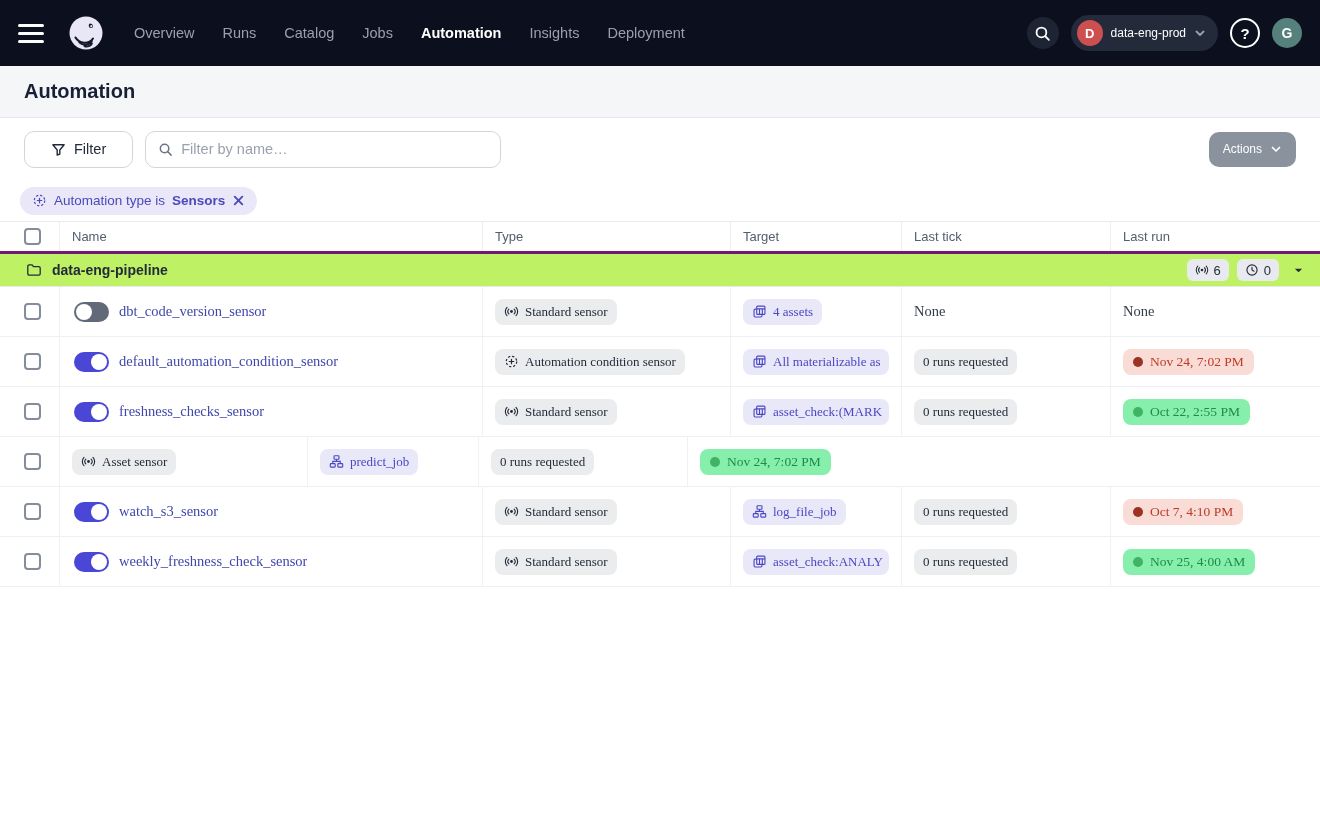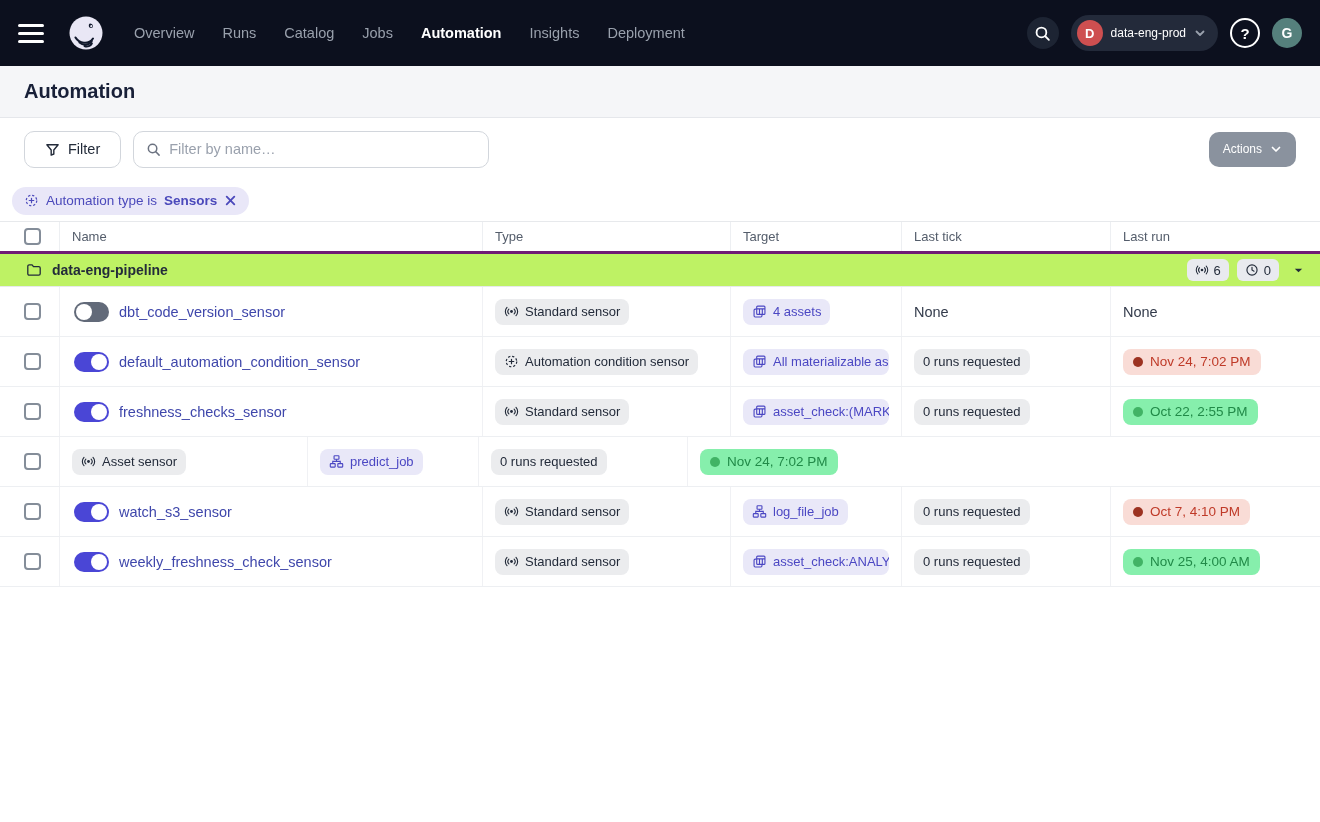--- a/index.html
+++ b/index.html
@@ -29,31 +29,31 @@
     font-size: 14px; font-weight: 600; display: flex; align-items: center; justify-content: center; cursor: pointer; }
 
   
   .page-header { height: 52px; background: #f5f6f8; border-bottom: 1px solid #e5e7eb;
     display: flex; align-items: center; padding: 0 24px; }
   .page-title { font-size: 20px; font-weight: 700; color: #182038; }
 
   
   .toolbar { height: 62px; display: flex; align-items: center; padding: 0 24px; gap: 12px; background: #fff; }
   .filter-btn { height: 37px; border: 1px solid #d2d6dc; border-radius: 10px; background: #fff;
-    display: flex; align-items: center; gap: 8px; padding: 0 20px; font-size: 14.5px; color: #232b3a; cursor: pointer; }
+    display: flex; align-items: center; gap: 8px; padding: 0 26px; font-size: 14.5px; color: #232b3a; cursor: pointer; }
   .search-box { width: 356px; height: 37px; border: 1px solid #d2d6dc; border-radius: 10px;
     display: flex; align-items: center; gap: 8px; padding: 0 12px; color: #8a919d; }
   .search-box input { border: none; outline: none; flex: 1; font-size: 14.5px;
     font-family: "Liberation Sans", sans-serif; color: #232b3a; background: transparent; }
   .search-box input::placeholder { color: #9aa1ad; }
   .actions-btn { margin-left: auto; height: 35px; background: #8a929e; border: none; border-radius: 10px;
     color: #fff; font-size: 12px; display: flex; align-items: center; gap: 8px; padding: 0 14px; cursor: pointer; }
 
   
-  .chip-row { height: 42px; display: flex; align-items: center; padding: 0 12px; background: #fff;
+  .chip-row { height: 42px; display: flex; align-items: center; padding: 0 20px; background: #fff;
     border-bottom: 1px solid #e7e9ec; }
   .filter-chip { height: 28px; background: #e9e7f8; border-radius: 14px; display: flex; align-items: center;
     gap: 7px; padding: 0 12px; color: #4b49bb; font-size: 13.5px; cursor: pointer; }
   .filter-chip b { font-weight: 700; }
   .chip-x { display: flex; align-items: center; cursor: pointer; }
 
   
   .thead { height: 32px; display: flex; border-bottom: 3px solid #701a75; background: #fff; }
   .hcell { display: flex; align-items: center; padding: 0 12px; font-size: 13px; color: #545d6b;
     border-right: 1px solid #edeff2; }
@@ -67,21 +67,21 @@
 
   .group-row { height: 33px; background: #bef264; border-bottom: 1px solid #e7e9ec; display: flex;
     align-items: center; padding: 0 16px 0 26px; gap: 10px; }
   .group-name { font-size: 14px; font-weight: 700; color: #232b3a; }
   .group-right { margin-left: auto; display: flex; align-items: center; gap: 8px; }
   .count-badge { height: 22px; background: #e9eaef; border-radius: 6px; display: flex; align-items: center;
     gap: 5px; padding: 0 8px; font-size: 13px; color: #232b3a; }
   .caret-btn { margin-left: 6px; cursor: pointer; display: flex; align-items: center; color: #232b3a; }
 
   .trow { height: 50px; display: flex; border-bottom: 1px solid #edeff2; background: #fff; }
-  .cell { display: flex; align-items: center; padding: 0 12px; border-right: 1px solid #f0f1f4; overflow: hidden; }
+  .cell { display: flex; align-items: center; padding: 0 12px; border-right: 1px solid #f0f1f4; overflow: hidden; font-family: Liberation Serif, serif; }
   .cell:last-child { border-right: none; }
   .cell.c-check { padding-left: 24px; }
   .cell.c-name { gap: 10px; padding-left: 14px; }
 
   .checkbox { width: 17px; height: 17px; border: 2px solid #848d99; border-radius: 4px; background: #fff; cursor: pointer; flex: none; }
 
   .toggle { width: 35px; height: 20px; border-radius: 10px; position: relative; cursor: pointer; flex: none; }
   .toggle .knob { width: 16px; height: 16px; border-radius: 50%; background: #fff; position: absolute; top: 2px; }
   .toggle.on { background: #4a46d6; }
   .toggle.on .knob { right: 2px; }

